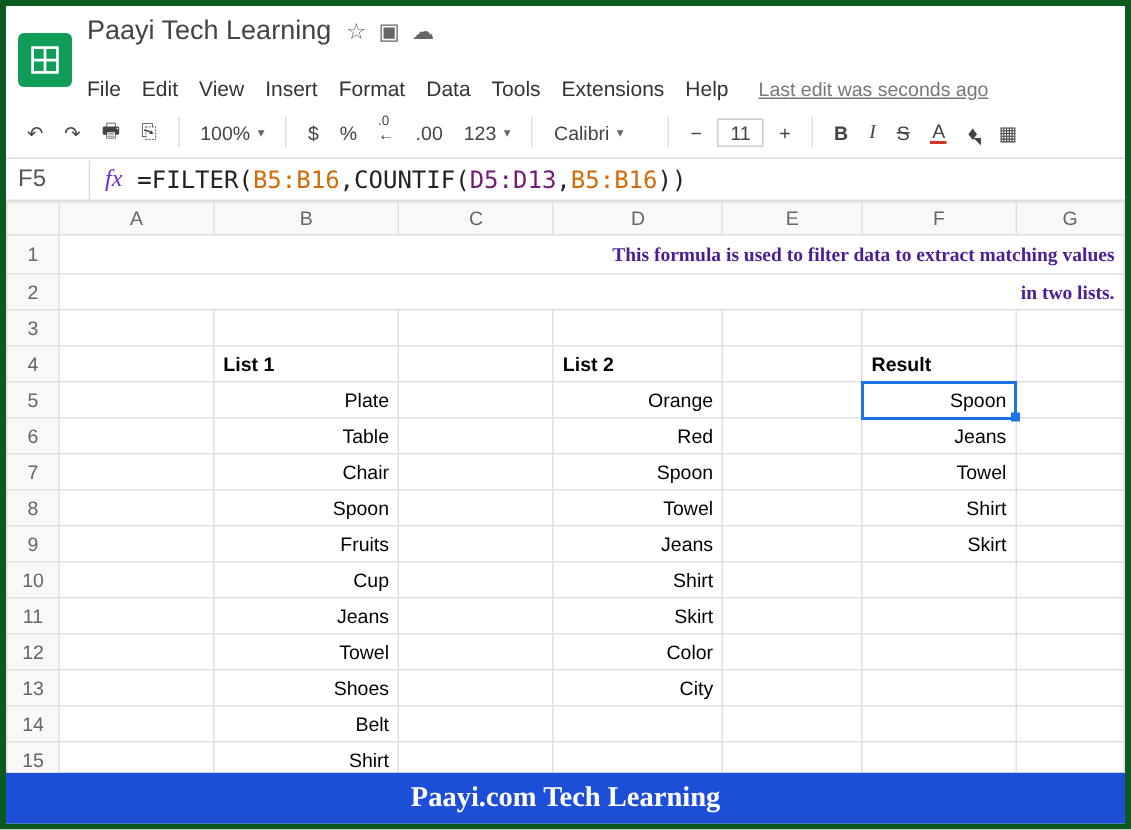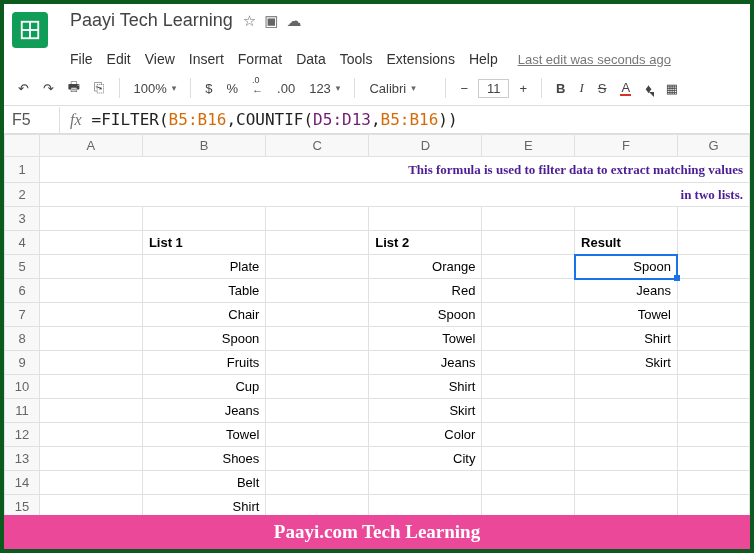--- a/index.html
+++ b/index.html
@@ -1,50 +1,50 @@
 <!DOCTYPE html>
 <html><head>
 <meta charset="utf-8">
 <style>
 * { box-sizing: border-box; margin: 0; padding: 0; }
 body { font-family: Arial, sans-serif; background: #fff; width: 754px; height: 553px; overflow: hidden; position: relative; }
 .frame { border: 4px solid #0b5a1e; width: 754px; height: 553px; display: flex; flex-direction: column; }
-.topbar { padding: 6px 20px 0 8px; display: flex; align-items: flex-start; gap: 22px; }
+.topbar { padding: 6px 20px 0 8px; display: flex; align-items: center; gap: 10px; }
 .logo { width: 36px; height: 36px; background: #0f9d58; border-radius: 4px; display: flex; align-items: center; justify-content: center; margin-top: 2px; }
 .logo svg { width: 22px; height: 22px; }
 .title-area { flex: 1; }
 .title-row { display: flex; align-items: center; gap: 10px; }
 .doc-title { font-size: 18px; color: #444; }
 .title-icons { display: flex; gap: 8px; color: #666; font-size: 15px; }
 .menus { display: flex; gap: 14px; font-size: 14px; color: #333; margin-top: 20px; align-items: center; }
 .last-edit { color: #777; text-decoration: underline; margin-left: 6px; font-size: 13px; }
 .toolbar { display: flex; align-items: center; gap: 6px; padding: 4px 10px; border-bottom: 1px solid #ddd; font-size: 13px; color: #444; margin-top: 4px; }
 .tb-sep { width: 1px; height: 20px; background: #ddd; margin: 0 4px; }
 .tb-btn { padding: 2px 4px; display: flex; align-items: center; gap: 2px; }
 .dd::after { content: "▾"; font-size: 9px; margin-left: 3px; color: #666; }
 .formula-row { display: flex; align-items: center; border-bottom: 1px solid #ddd; font-size: 16px; }
 .name-box { width: 56px; padding: 4px 8px; color: #555; border-right: 1px solid #ddd; }
-.fx { padding: 0 10px; color: #737373; font-style: italic; font-family: serif; text-align: right; }
+.fx { padding: 0 10px; color: #6d28d9; font-style: italic; font-family: serif; text-align: right; }
 .formula { font-family: Consolas, monospace; padding: 4px 0; }
 .formula .fn { color: #222; }
 .formula .rng1 { color: #d46b08; }
 .formula .rng2 { color: #701a75; }
 .grid-wrap { flex: 1; overflow: hidden; position: relative; }
 .gtable { border-collapse: collapse; width: 100%; table-layout: fixed; }
 .gtable th, .gtable td { border: 1px solid #e0e0e0; font-size: 13px; height: 24px; padding: 0 6px; background: #fff; }
 .gtable thead th { background: #f8f8f8; color: #666; font-weight: normal; text-align: center; height: 22px; }
 .gtable .rh { background: #f8f8f8; color: #666; text-align: center; width: 34px; }
 .col-a{width:100px}.col-b{width:120px}.col-c{width:100px}.col-d{width:110px}.col-e{width:90px}.col-f{width:100px}.col-g{width:70px}
 .desc { color: #4c1d95; font-weight: bold; font-size: 17px; font-family: Georgia, 'Times New Roman', serif; text-align: right; }
 .hdr { font-weight: bold; text-align: left; }
 .val { text-align: right; }
 .sel { outline: 2px solid #1a73e8; outline-offset: -1px; position: relative; }
 .sel::after { content: ""; position: absolute; right: -3px; bottom: -3px; width: 6px; height: 6px; background: #1a73e8; }
 .arrow { position: absolute; left: 560px; top: 390px; pointer-events: none; }
-.footer { background: #ec4899; color: #fff; text-align: center; font-family: Georgia, serif; font-weight: bold; font-size: 19px; padding: 6px 0; }
+.footer { background: #1d4ed8; color: #fff; text-align: center; font-family: Georgia, serif; font-weight: bold; font-size: 19px; padding: 6px 0; }
 .under-a { border-bottom: 2px solid #d93025; display: inline-block; line-height: 1; padding: 0 1px; }
 .fill-wrap { position: relative; display: inline-flex; align-items: center; }
 .fill-tri { position: absolute; right: -2px; bottom: -1px; width: 0; height: 0; border-left: 5px solid transparent; border-top: 5px solid #444; }
 </style>
 </head>
 <body>
 
 <div class="frame">
   <div class="topbar">
     <div class="logo">

